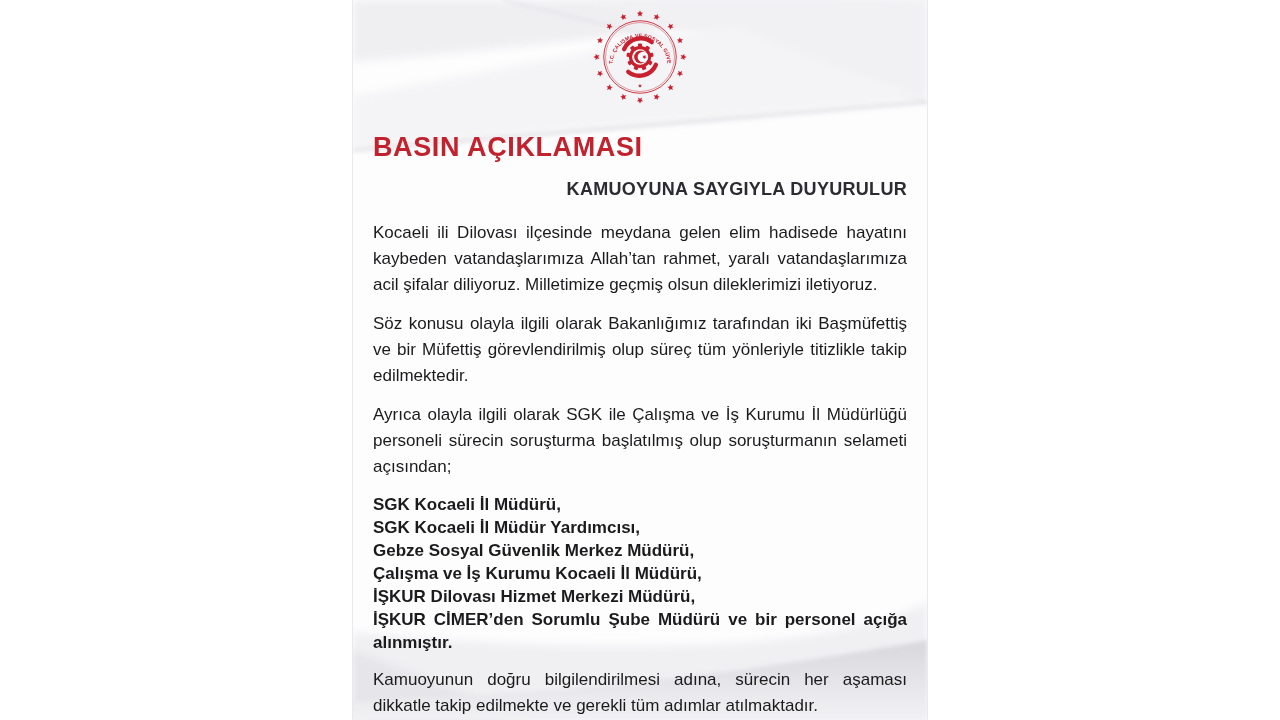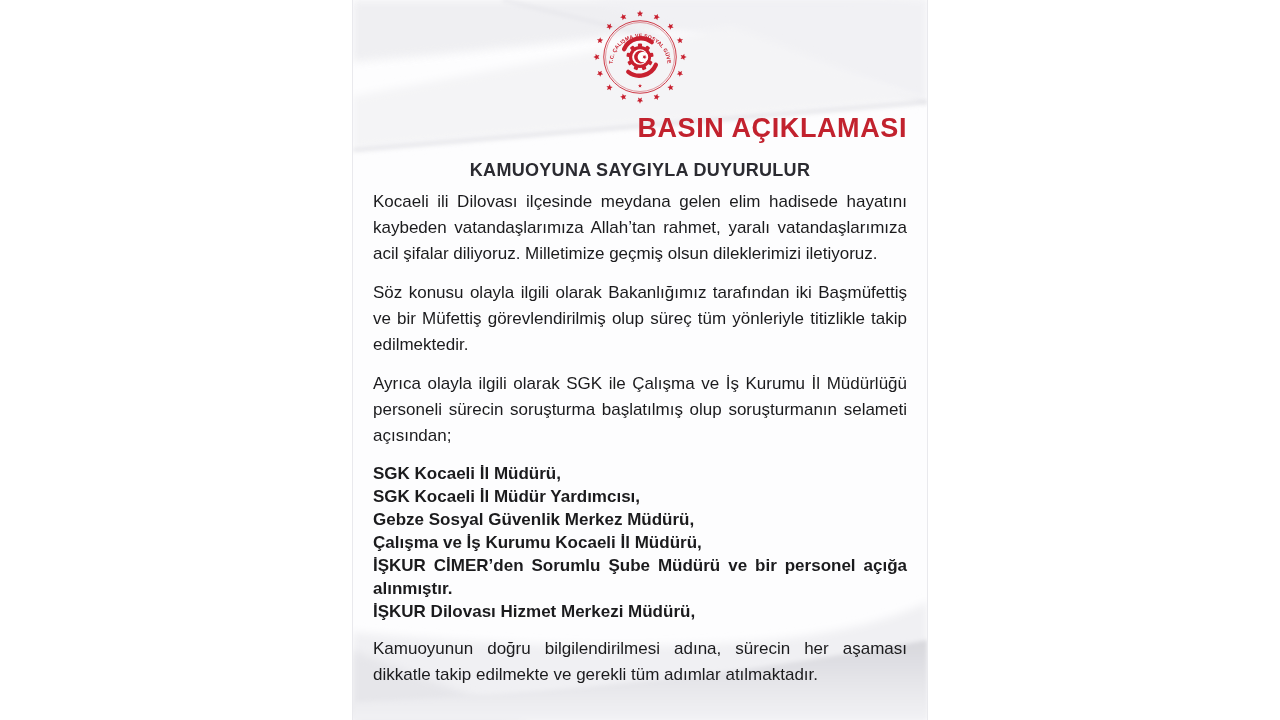--- a/index.html
+++ b/index.html
@@ -9,28 +9,28 @@
   }
   .doc{
     position:relative;width:576px;height:720px;margin:0 auto;
     background:#fdfdfe;box-sizing:border-box;overflow:hidden;
     border-left:1px solid #e9e9ed;border-right:1px solid #e9e9ed;
   }
   .silk{position:absolute;left:0;top:0;width:100%;height:100%;pointer-events:none;}
   .content{position:relative;padding:0 20px;}
   .logo{display:block;margin:8px auto 0;width:98px;height:98px;}
   .title{
-    margin:7px 0 0;text-align:right;color:#c2222e;
+    margin:26px 0 0;text-align:left;color:#c2222e;
     font-size:27px;font-weight:700;letter-spacing:.6px;line-height:31px;
   }
   .subtitle{
-    margin:16px 0 0;text-align:center;color:#2b2b31;
+    margin:16px 0 0;text-align:right;color:#2b2b31;
     font-size:18px;font-weight:700;letter-spacing:.3px;line-height:21px;
   }
-  .bodytext{margin-top:8px;color:#1b1b1d;font-size:17px;}
+  .bodytext{margin-top:20px;color:#1b1b1d;font-size:17px;}
   .para{margin:0 0 13px;line-height:26px;text-align:justify;}
   .appointees{margin:0 0 13px;line-height:23px;font-weight:bold;}
   .appointee{text-align:justify;}
   .closing{margin:0;line-height:26px;text-align:justify;}
 </style>
 </head>
 <body>
 
 <div class="doc">
 
@@ -118,20 +118,20 @@
     <div class="bodytext">
       <p class="para">Kocaeli ili Dilovası ilçesinde meydana gelen elim hadisede hayatını kaybeden vatandaşlarımıza Allah’tan rahmet, yaralı vatandaşlarımıza acil şifalar diliyoruz. Milletimize geçmiş olsun dileklerimizi iletiyoruz.</p>
       <p class="para">Söz konusu olayla ilgili olarak Bakanlığımız tarafından iki Başmüfettiş ve bir Müfettiş görevlendirilmiş olup süreç tüm yönleriyle titizlikle takip edilmektedir.</p>
       <p class="para">Ayrıca olayla ilgili olarak SGK ile Çalışma ve İş Kurumu İl Müdürlüğü personeli sürecin soruşturma başlatılmış olup soruşturmanın selameti açısından;</p>
 
       <div class="appointees">
         <div class="appointee">SGK Kocaeli İl Müdürü,</div>
         <div class="appointee">SGK Kocaeli İl Müdür Yardımcısı,</div>
         <div class="appointee">Gebze Sosyal Güvenlik Merkez Müdürü,</div>
         <div class="appointee">Çalışma ve İş Kurumu Kocaeli İl Müdürü,</div>
+        <div class="appointee">İŞKUR Dilovası Hizmet Merkezi Müdürü,</div>
         <div class="appointee">İŞKUR CİMER’den Sorumlu Şube Müdürü ve bir personel açığa alınmıştır.</div>
-        <div class="appointee">İŞKUR Dilovası Hizmet Merkezi Müdürü,</div>
       </div>
 
       <p class="closing">Kamuoyunun doğru bilgilendirilmesi adına, sürecin her aşaması dikkatle takip edilmekte ve gerekli tüm adımlar atılmaktadır.</p>
     </div>
   </div>
 </div>
 
 </body></html>

